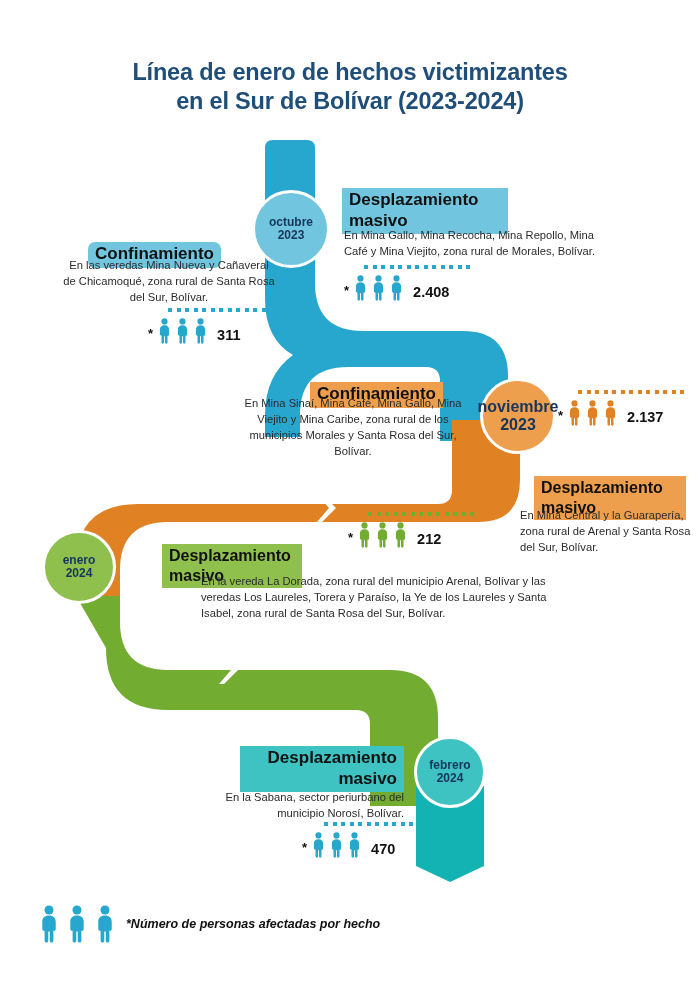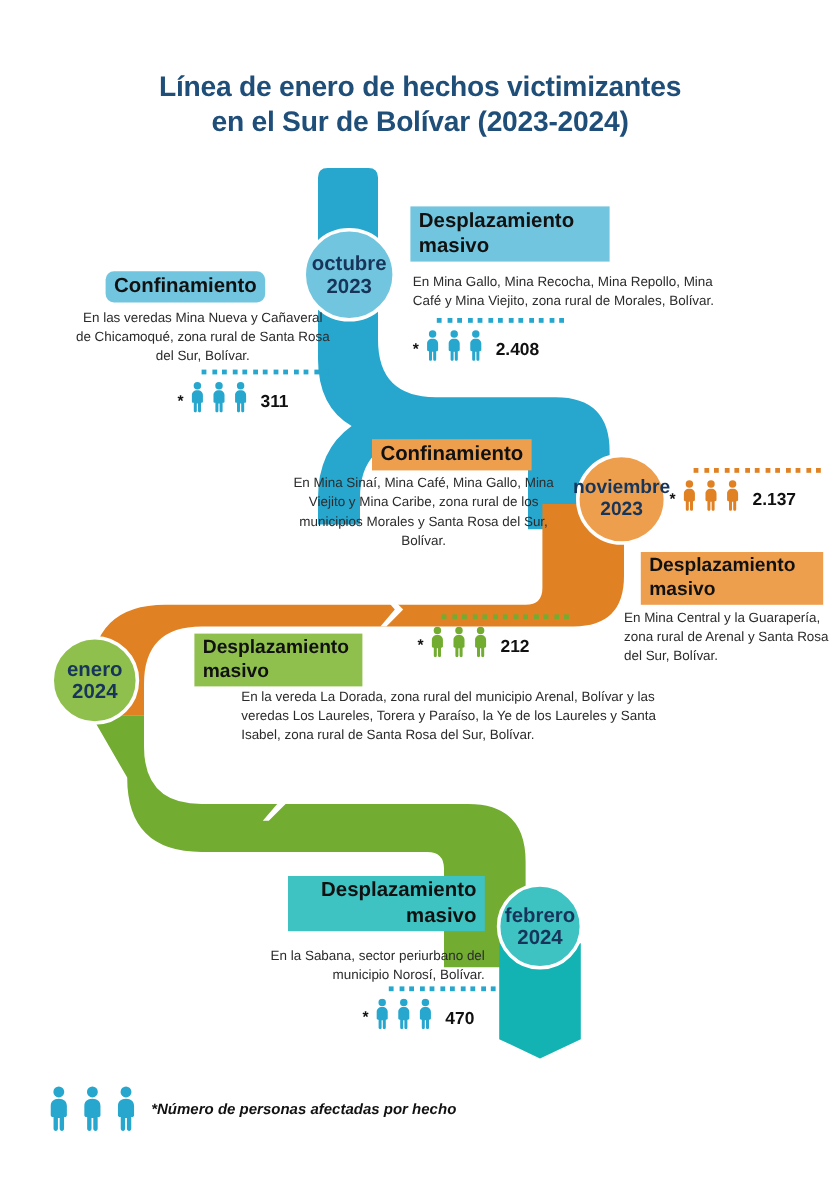--- a/index.html
+++ b/index.html
@@ -5,24 +5,24 @@
   html,body{margin:0;padding:0;}
   body{width:700px;height:990px;background:#ffffff;font-family:"Liberation Sans",sans-serif;position:relative;overflow:hidden;}
   #stage{position:absolute;inset:0;width:700px;height:990px;}
   #ribbon{position:absolute;left:0;top:0;width:700px;height:990px;}
 
   .title{position:absolute;left:50px;top:58px;width:600px;text-align:center;
     font-size:23.5px;font-weight:bold;color:#1F4E79;line-height:1.24;letter-spacing:-0.2px;}
 
   .node{position:absolute;border-radius:50%;display:flex;align-items:center;justify-content:center;
     text-align:center;font-weight:bold;color:#17355B;line-height:1.12;box-sizing:border-box;
-    border:3px solid #ffffff;font-size:17px;}
+    border:3px solid #ffffff;font-size:12px;}
 
   .badge{position:absolute;font-weight:bold;color:#111111;font-size:17px;line-height:1.22;
-    padding:2px 7px 3px 7px;box-sizing:border-box;display:inline-block;}
+    padding:2px 7px 3px 7px;box-sizing:border-box;display:inline-block;margin-top:16px;}
   .badge.rounded{border-radius:7px;}
 
   .desc{position:absolute;font-size:11.2px;color:#2b2b2b;line-height:1.42;}
 
   .counter{position:absolute;display:flex;align-items:flex-end;gap:3px;}
   .dots{position:absolute;height:4px;display:flex;gap:4.5px;}
   .dots i{display:block;width:4px;height:4px;}
   .ast{font-size:13px;font-weight:bold;line-height:1;margin-right:1px;color:#111;padding-bottom:4px;}
   .ppl{display:flex;gap:3px;align-items:flex-end;}
   .num{font-size:14.5px;font-weight:bold;color:#111;margin-left:6px;padding-bottom:1px;}

